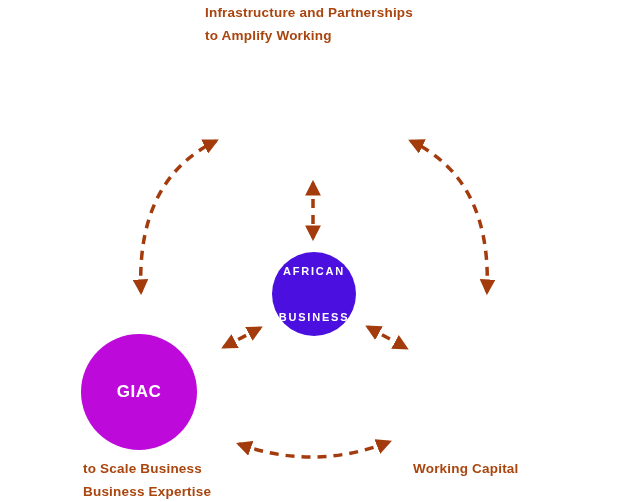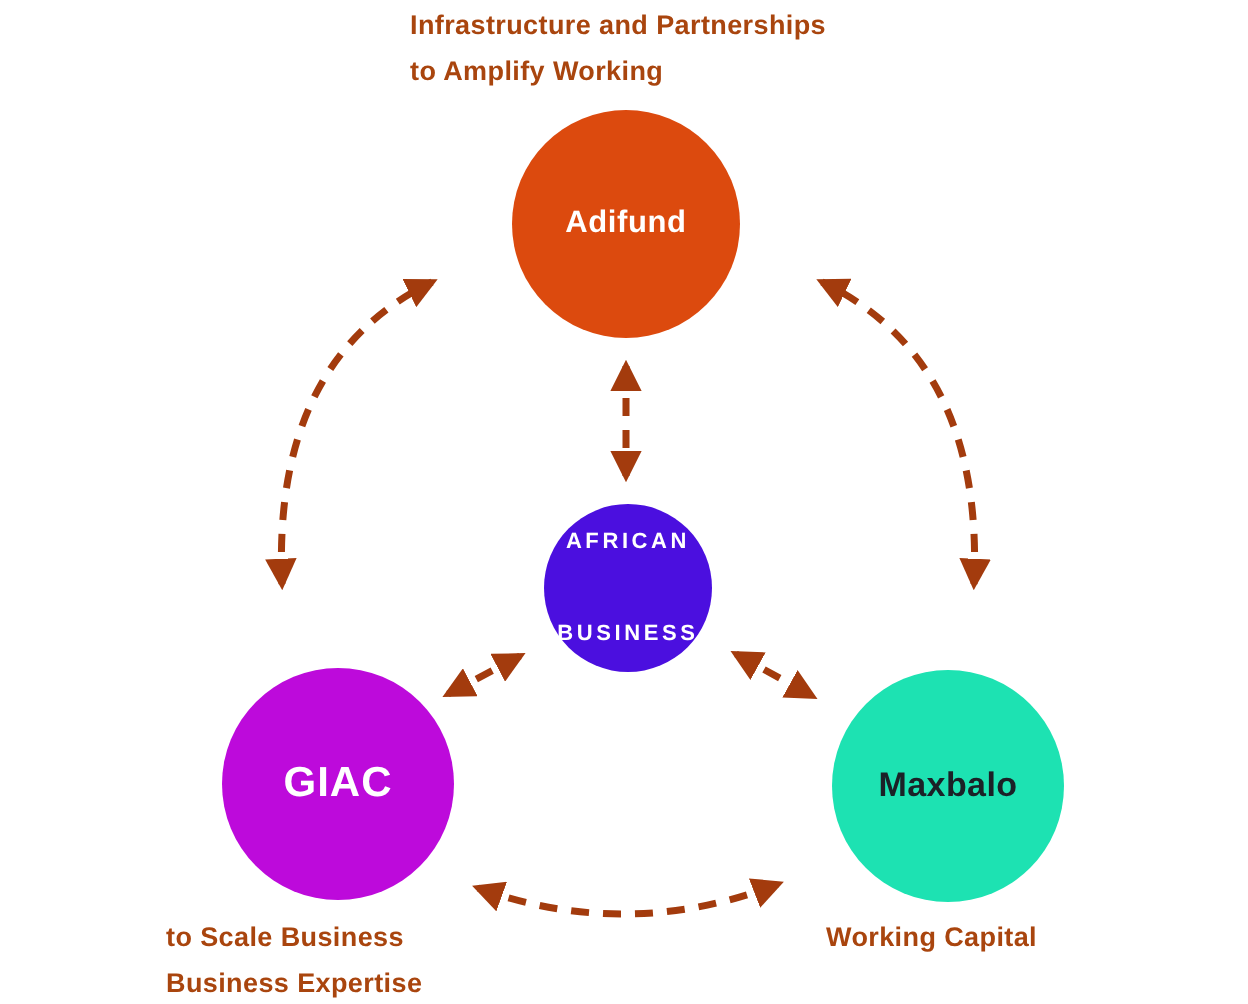--- a/index.html
+++ b/index.html
@@ -31,23 +31,23 @@
     font-size: 15.5px; letter-spacing: 0.3px;
   }
   .node-african-business {
     left: 272px; top: 252px; width: 84px; height: 84px;
     background: #4B0FDF; color: #ffffff;
     font-size: 11px; letter-spacing: 1.8px; line-height: 17px;
     flex-direction: column;
     gap: 29px;
   }
   .node-giac {
-    left: 111px; top: 334px; width: 116px; height: 116px;
+    left: 81px; top: 334px; width: 116px; height: 116px;
     background: #BD0ADB; color: #ffffff;
-    font-size: 21px; letter-spacing: 0.5px;
+    font-size: 17px; letter-spacing: 0.5px;
   }
   .node-maxbalo {
     left: 416px; top: 335px; width: 116px; height: 116px;
     background: #1DE2B2; color: #1B2127;
     font-size: 17px; letter-spacing: 0.2px;
   }
   .annotation {
     position: absolute;
     color: #A9450E;
     font-weight: bold;
@@ -79,36 +79,30 @@
       <path d="M 487,292 Q 492,180 411,141" marker-start="url(#ah)" marker-end="url(#ah)"></path>
       <path d="M 239,444 Q 314,471 389,442" marker-start="url(#ah)" marker-end="url(#ah)"></path>
     </g>
   </svg>
 
   <div class="annotation annotation-top">
     <div>Infrastructure and Partnerships</div>
     <div>to Amplify Working</div>
   </div>
 
-  <div class="node node-adifund">
-    <span>Adifund</span>
-  </div>
 
   <div class="node node-african-business">
     <span>AFRICAN</span>
     <span>BUSINESS</span>
   </div>
 
   <div class="node node-giac">
     <span>GIAC</span>
   </div>
 
-  <div class="node node-maxbalo">
-    <span>Maxbalo</span>
-  </div>
 
   <div class="annotation annotation-bottom-left">
     <div>to Scale Business</div>
     <div>Business Expertise</div>
   </div>
 
   <div class="annotation annotation-bottom-right">
     <div>Working Capital</div>
   </div>
 

